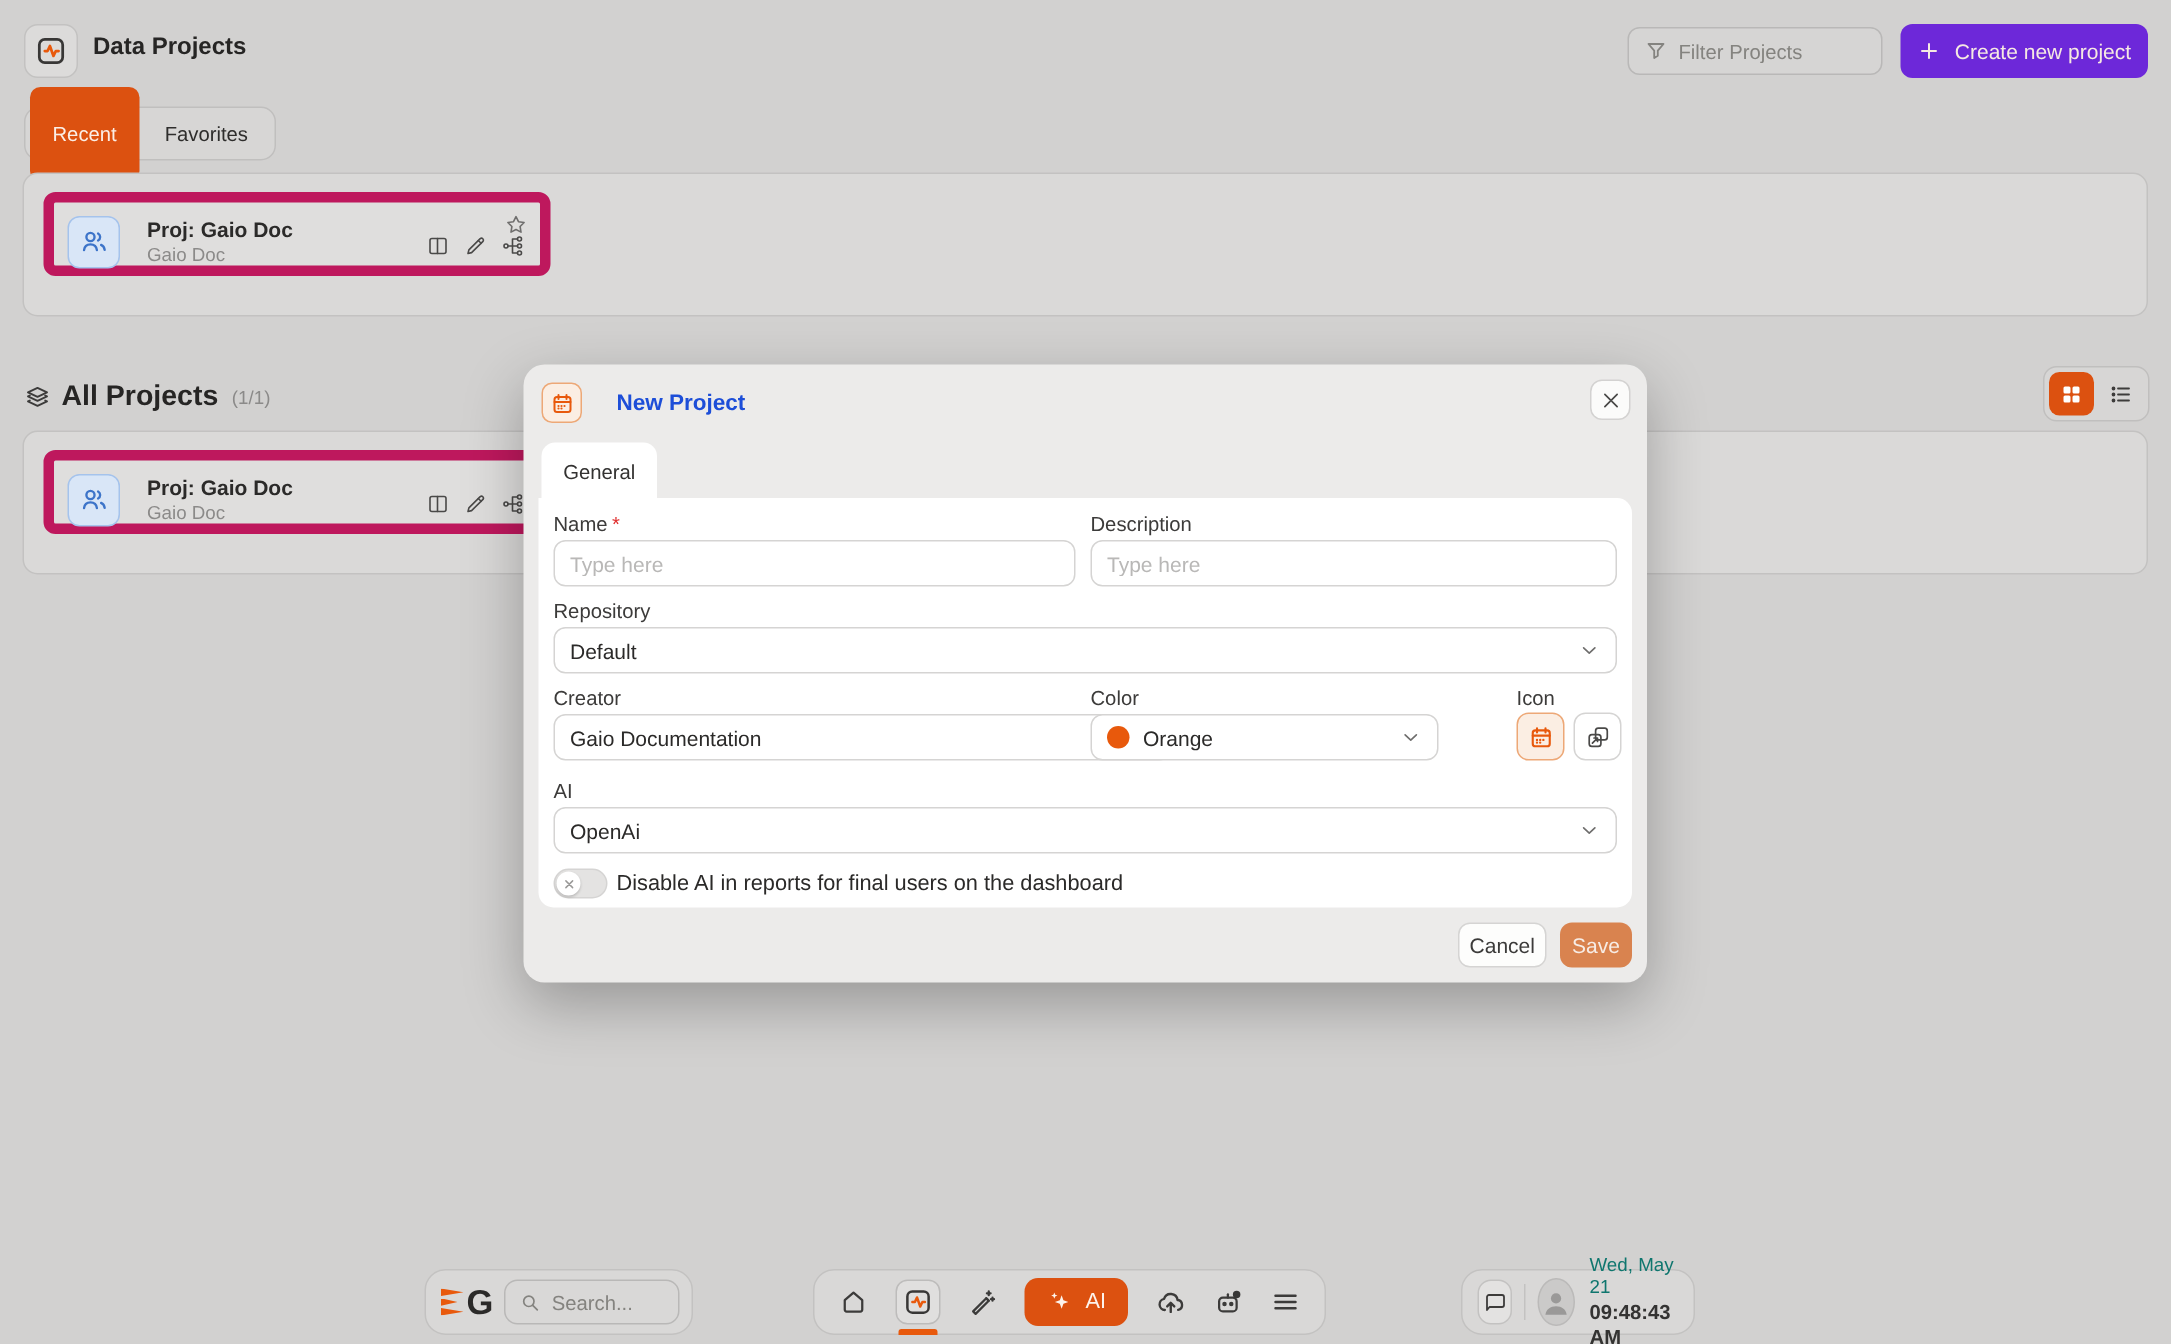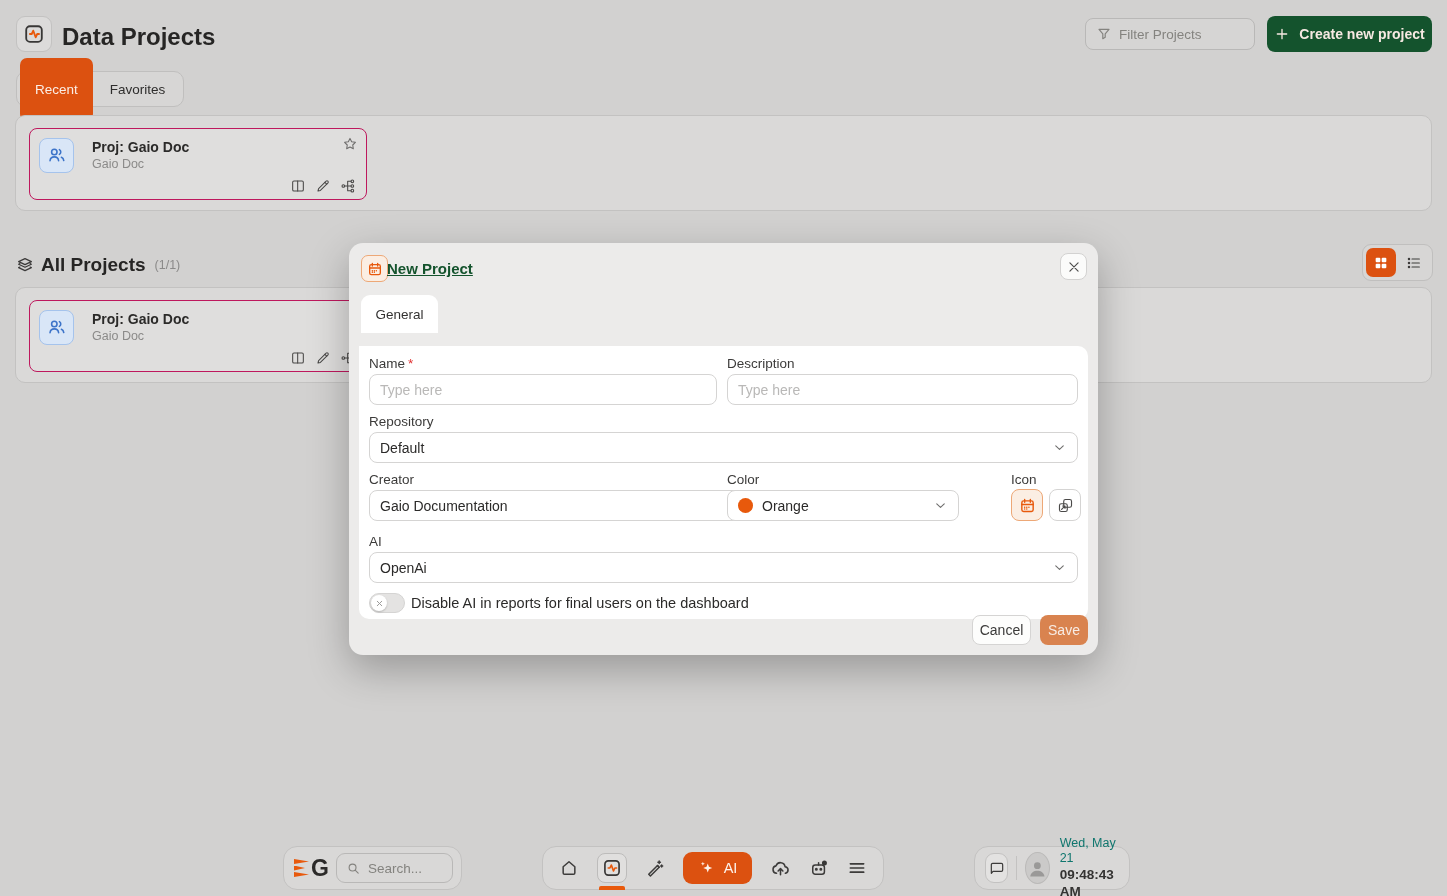--- a/index.html
+++ b/index.html
@@ -10,58 +10,58 @@
   }
   svg { display:block; }
   .ic { stroke:currentColor; fill:none; stroke-width:1.8; stroke-linecap:round; stroke-linejoin:round; }
 
   
   .app-icon-btn {
     position:absolute; left:16px; top:16px; width:36px; height:36px;
     background:#dcdbda; border:1px solid #c3c2c1; border-radius:9px;
     display:flex; align-items:center; justify-content:center; cursor:pointer;
   }
-  .page-title { position:absolute; left:62px; top:23px; font-size:24px; font-weight:700; color:#262524; }
+  .page-title { position:absolute; left:62px; top:23px; font-size:16px; font-weight:700; color:#262524; }
   .filter-box {
     position:absolute; left:1085px; top:18px; width:170px; height:32px;
     background:#d6d5d4; border:1px solid #b9b8b7; border-radius:8px;
     display:flex; align-items:center; gap:7px; padding:0 10px; color:#84837f;
   }
   .filter-box input {
     border:none; background:transparent; outline:none; width:100%;
     font-family:inherit; font-size:13.5px; color:#55544f;
   }
   .filter-box input::placeholder { color:#84837f; }
   .create-btn {
     position:absolute; left:1267px; top:16px; width:165px; height:36px;
-    background:#14532d; color:#f6e9e2; border:none; border-radius:8px;
+    background:#6d28d9; color:#f6e9e2; border:none; border-radius:8px;
     font-family:inherit; font-size:14px; display:flex; align-items:center;
-    justify-content:center; gap:9px; cursor:pointer;font-weight:bold;
+    justify-content:center; gap:9px; cursor:pointer;
   }
   .segmented {
     position:absolute; left:16px; top:71px; height:36px;
     background:#d7d6d5; border:1px solid #c0bfbe; border-radius:10px;
     display:flex; align-items:center; padding:3px; gap:2px;
   }
   .seg-btn {
     border:none; background:transparent; font-family:inherit; font-size:13.5px;
     color:#2e2d2c; padding:24px 15px; border-radius:7px; cursor:pointer;
   }
   .seg-btn.active { background:#dc5110; color:#fbeee6; }
 
   
   .list-container {
     position:absolute; left:15px; width:1417px; height:96px;
     background:#dad9d8; border:1px solid #c3c2c1; border-radius:10px;
   }
   .lc-recent { top:115px; }
   .lc-all { top:287px; }
   .project-card {
-    position:absolute; left:13px; top:12px; width:338px; height:72px;
-    background:#dfdedd; border:1px solid #be185d; border-radius:8px; cursor:pointer;
+    position:absolute; left:13px; top:12px; width:338px; height:56px;
+    background:#dfdedd; border:7px solid #be185d; border-radius:8px; cursor:pointer;
   }
   .pc-icon {
     position:absolute; left:9px; top:9px; width:35px; height:35px;
     background:#d9e6f7; border:1px solid #a5c3ec; border-radius:8px;
     color:#3d74c9; display:flex; align-items:center; justify-content:center;
   }
   .pc-title { position:absolute; left:62px; top:10px; font-size:14px; font-weight:700; color:#2b2a29; }
   .pc-sub   { position:absolute; left:62px; top:28px; font-size:12.5px; color:#8b8a89; }
   .pc-star  { position:absolute; right:8px; top:7px; color:#6f6e6d; cursor:pointer; }
   .pc-actions { position:absolute; right:10px; bottom:5px; display:flex; gap:9px; color:#4a4948; }
@@ -82,35 +82,35 @@
   
   .modal {
     position:absolute; left:349px; top:243px; width:749px; height:412px;
     background:#ecebea; border-radius:14px; box-shadow:0 14px 40px rgba(0,0,0,.28);
   }
   .modal-cal-btn {
     position:absolute; left:12px; top:12px; width:27px; height:27px;
     background:#fbeee3; border:1px solid #eda877; border-radius:7px;
     color:#e8590c; display:flex; align-items:center; justify-content:center; cursor:pointer;
   }
-  .modal-title { position:absolute; left:38px; top:17px; font-size:15px; font-weight:700; color:#14532d;text-decoration:underline; }
+  .modal-title { position:absolute; left:62px; top:17px; font-size:15px; font-weight:700; color:#1d4ed8; }
   .modal-close {
     position:absolute; left:711px; top:10px; width:27px; height:27px;
     background:#fbfbfa; border:1px solid #d3d2d1; border-radius:8px;
     color:#4d4c4b; display:flex; align-items:center; justify-content:center; cursor:pointer;
   }
   .modal-tab {
     position:absolute; left:12px; top:52px; width:77px; height:38px;
     background:#ffffff; border-radius:9px 9px 0 0;
     display:flex; align-items:center; justify-content:center;
     font-size:13.5px; color:#333231; cursor:pointer;text-align:center;
   }
   .modal-panel {
     position:absolute; left:10px; top:89px; width:729px; height:273px;
-    background:#ffffff; border-radius:0 10px 10px 10px;margin-top:14px;
+    background:#ffffff; border-radius:0 10px 10px 10px;
   }
   .f-label { position:absolute; font-size:13.5px; color:#3c3b3a; }
   .req { color:#e03131; margin-left:3px; }
   .f-input, .f-select {
     position:absolute; height:31px; background:#fff; border:1px solid #d5d4d3;
     border-radius:8px; font-family:inherit; font-size:14px; color:#2b2a29;
     padding:0 10px; outline:none;
   }
   .f-input::placeholder { color:#b9b8b7; }
   .f-select { display:flex; align-items:center; cursor:pointer; }

